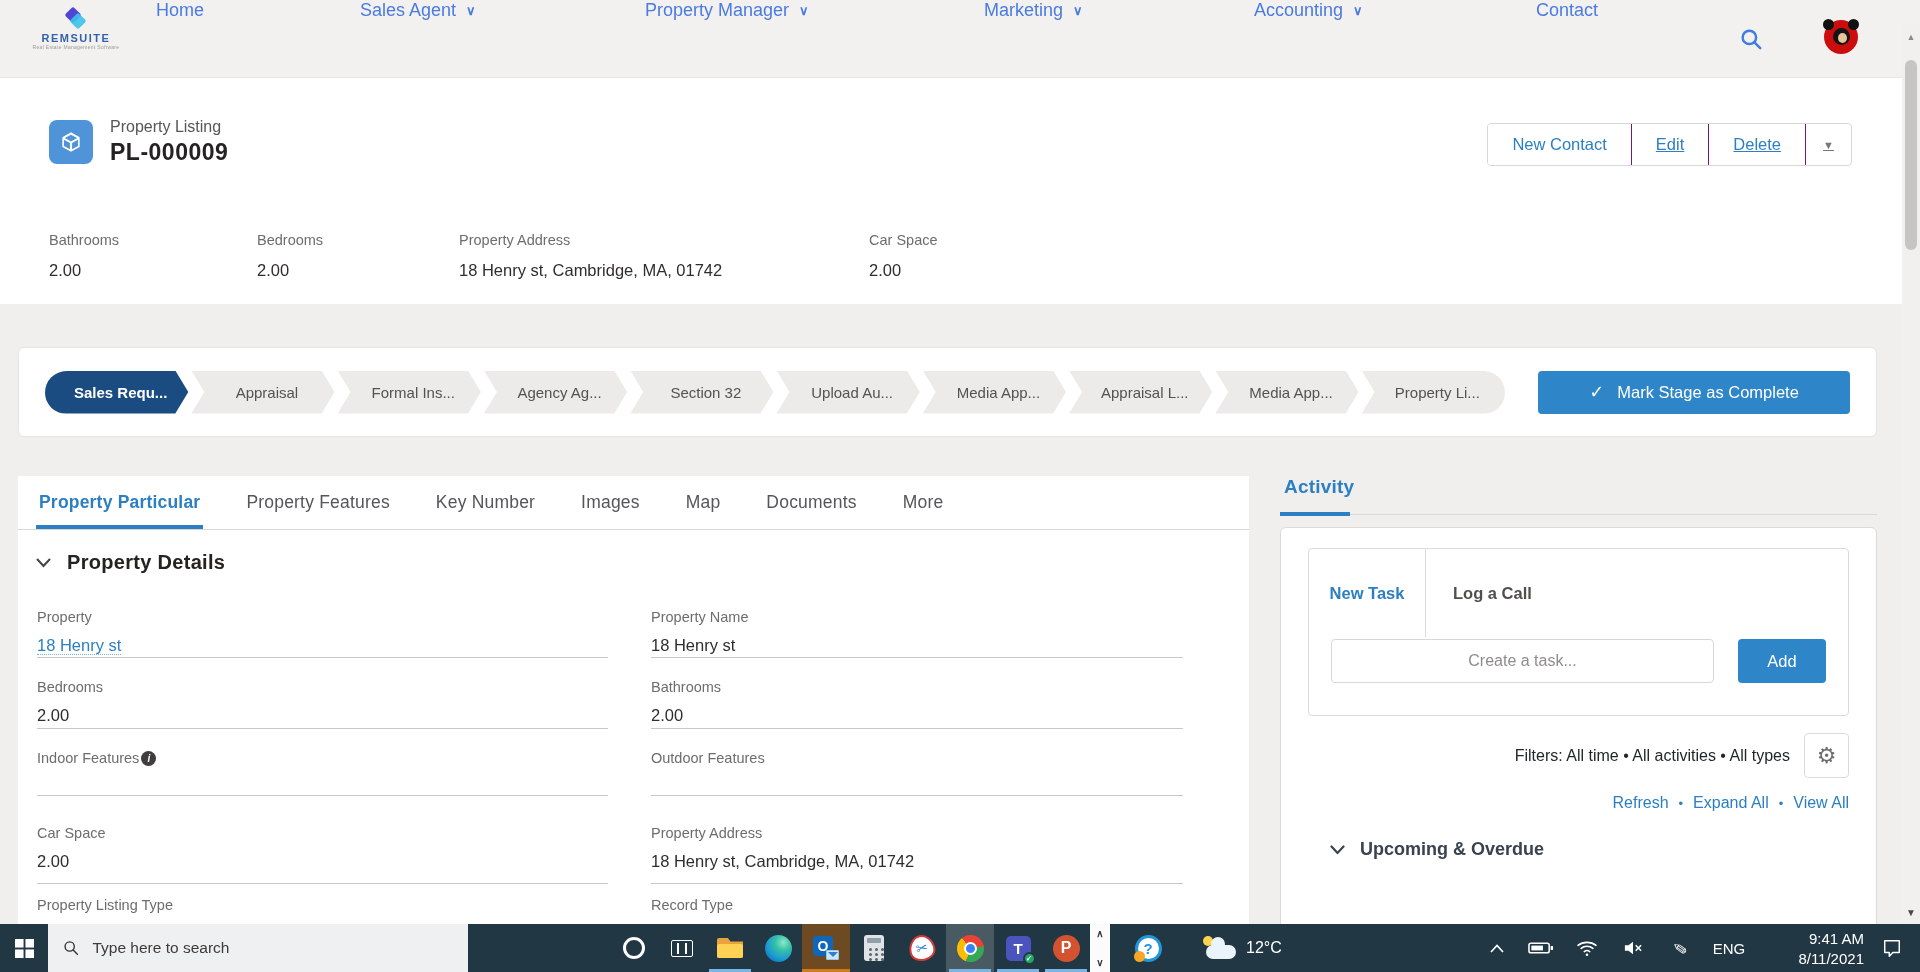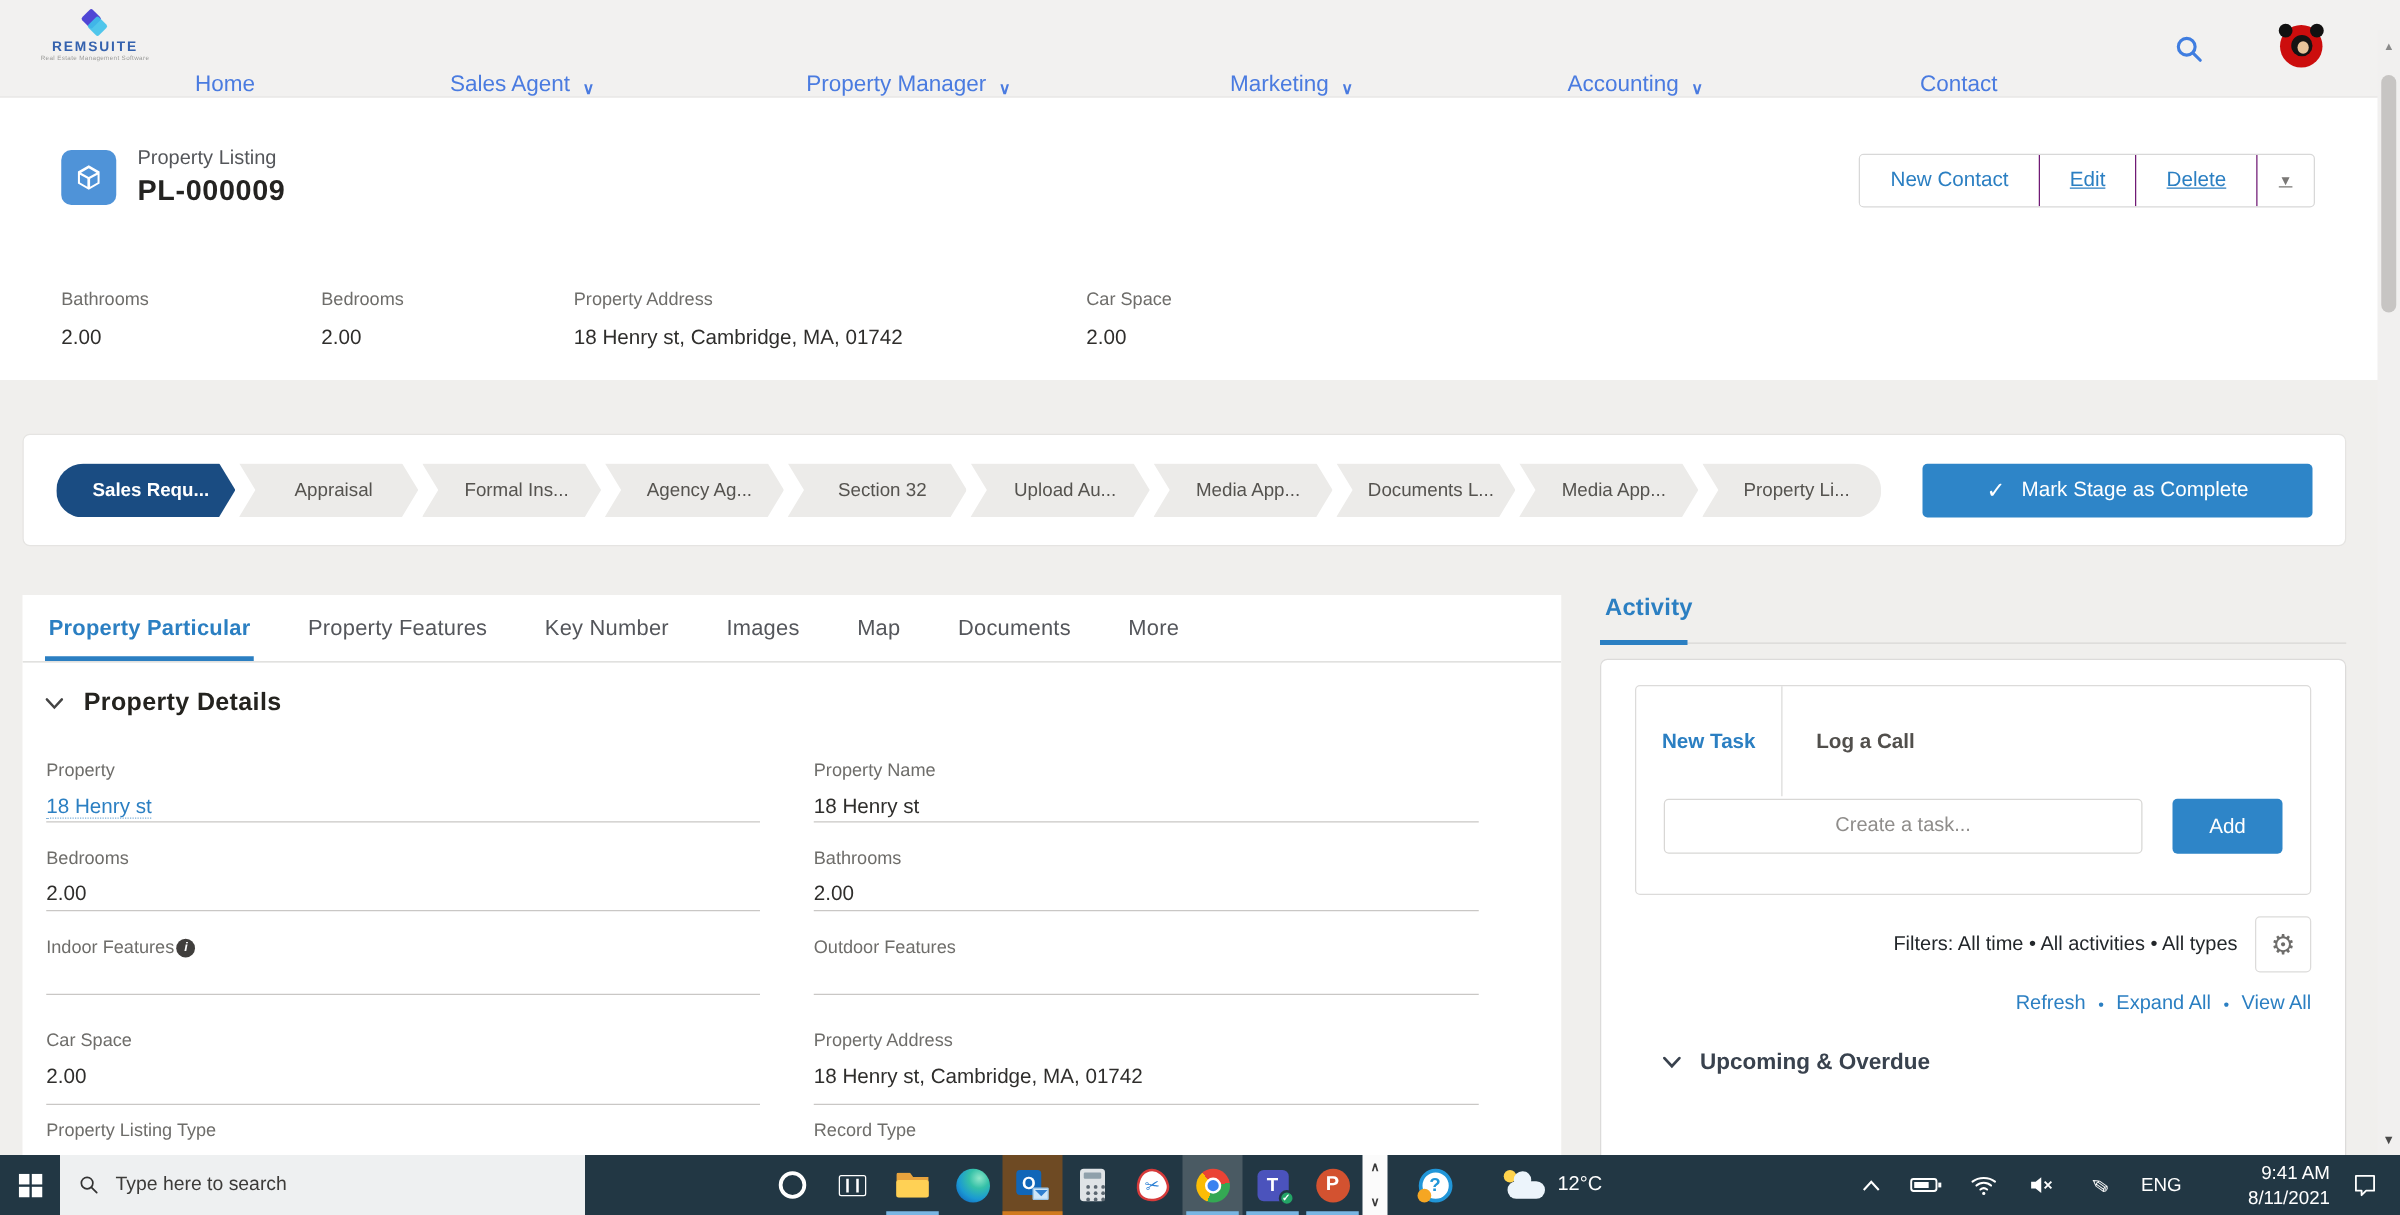--- a/index.html
+++ b/index.html
@@ -8,21 +8,21 @@
 
   
   .topnav { position:absolute; top:0; left:0; width:1920px; height:78px; background:#f2f1f0; border-bottom:1px solid #e7e6e5; z-index:3; }
   .brand { position:absolute; left:28px; top:8px; width:96px; text-align:center; }
   .brand-icon { position:relative; width:22px; height:22px; margin:0 auto 2px; }
   .brand-icon .d1,.brand-icon .d2 { position:absolute; width:12px; height:12px; transform:rotate(45deg); border-radius:2px; }
   .brand-icon .d1 { left:2px; top:1px; background:#5046d5; }
   .brand-icon .d2 { left:7px; top:7px; background:#3ec1ea; opacity:.9; }
   .brand-name { font-size:11px; font-weight:bold; letter-spacing:1.5px; color:#3562ae; }
   .brand-tag { font-size:5px; color:#9a9a98; letter-spacing:.3px; }
-  .nav-item { position:absolute; top:0; height:78px; display:flex; align-items:flex-end; gap:10px; color:#4a7be0; font-size:18px; cursor:pointer; }
+  .nav-item { position:absolute; top:0; height:78px; display:flex; align-items:flex-start; gap:10px; color:#4a7be0; font-size:18px; cursor:pointer; }
   .nav-chev { font-size:13px; font-weight:bold; margin-top:3px; }
   .nav-search { position:absolute; left:1738px; top:26px; width:26px; height:26px; }
   .avatar { position:absolute; left:1824px; top:20px; width:34px; height:34px; border-radius:50%; background:#cc0d0d; overflow:visible; }
   .avatar .ear { position:absolute; width:11px; height:11px; background:#111; border-radius:50%; top:-1px; }
   .avatar .ear.l { left:-1px; } .avatar .ear.r { right:-1px; }
   .avatar .head { position:absolute; left:9px; top:8px; width:17px; height:17px; background:#141414; border-radius:50%; }
   .avatar .face { position:absolute; left:14px; top:13px; width:9px; height:10px; background:#e8c49a; border-radius:50%; }
 
   
   .header-card { position:absolute; top:78px; left:0; width:1920px; height:226px; background:#ffffff; }
@@ -235,21 +235,21 @@
 
 <section class="path-card">
   <div class="path">
     <div class="stage first">Sales Requ...</div>
     <div class="stage">Appraisal</div>
     <div class="stage">Formal Ins...</div>
     <div class="stage">Agency Ag...</div>
     <div class="stage">Section 32</div>
     <div class="stage">Upload Au...</div>
     <div class="stage">Media App...</div>
-    <div class="stage">Documents L...</div>
+    <div class="stage">Appraisal L...</div>
     <div class="stage">Media App...</div>
     <div class="stage last">Property Li...</div>
   </div>
   <button class="mark-btn">
     <span class="mark-check">✓</span>
     <span>Mark Stage as Complete</span>
   </button>
 </section>
 
 <section class="left-panel">

